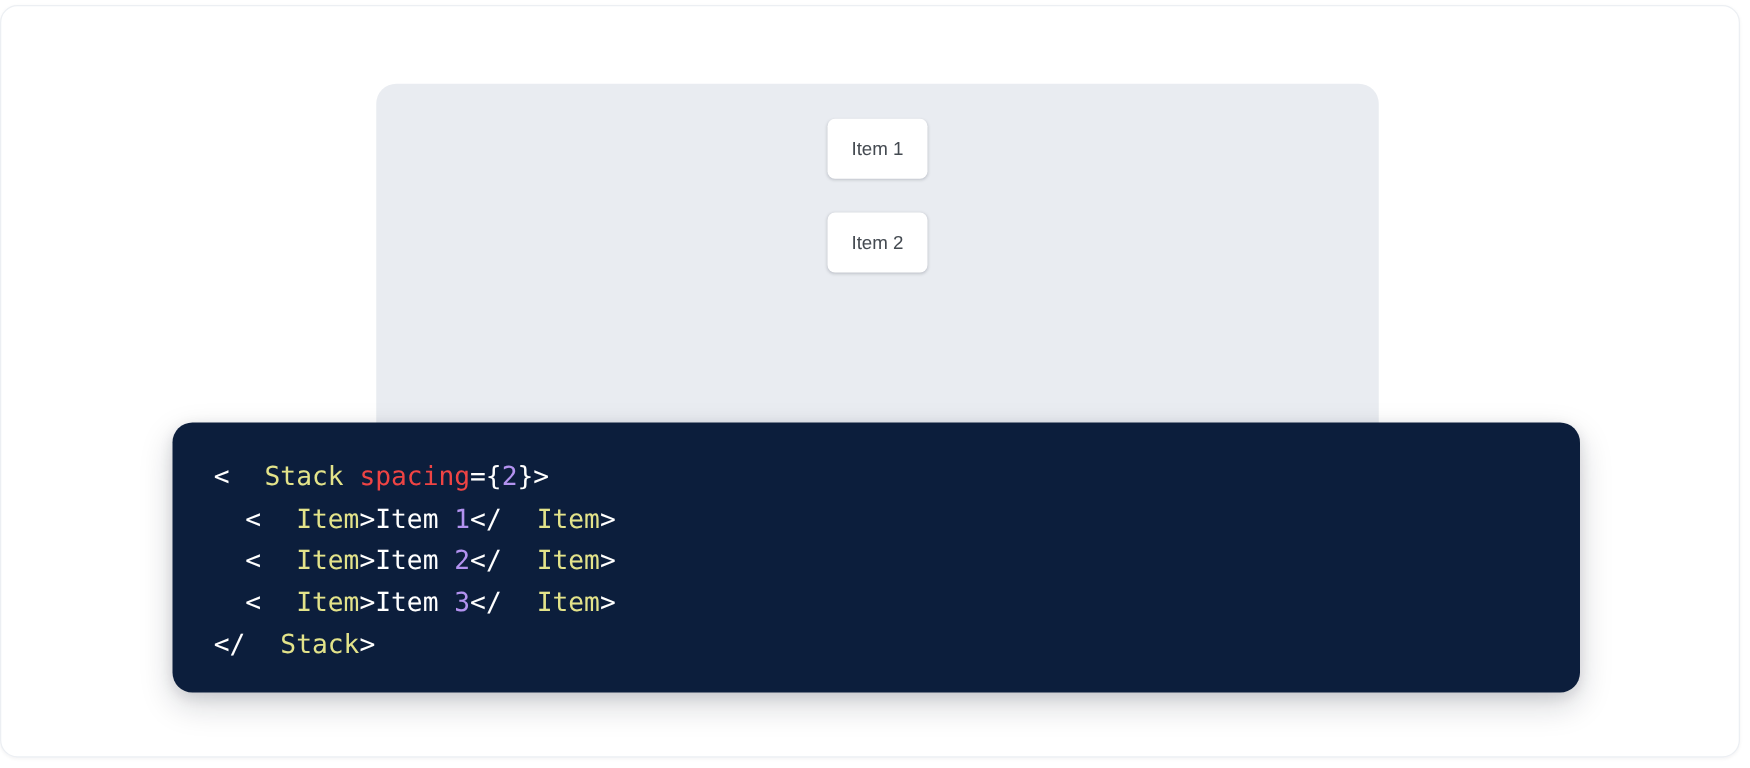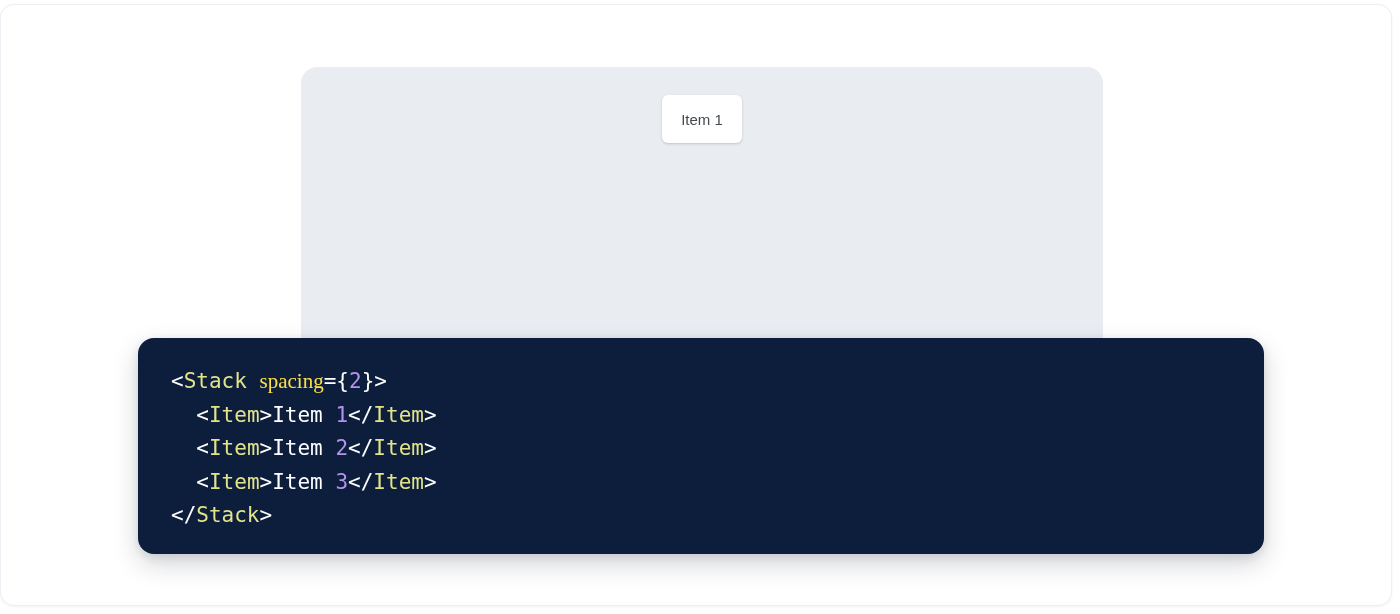--- a/index.html
+++ b/index.html
@@ -83,33 +83,34 @@
   .code-pre {
     margin: 0;
     font-family: "DejaVu Sans Mono", "Liberation Mono", monospace;
     font-size: 21px;
     line-height: 33.6px;
     white-space: pre;
     color: #ffffff;
   }
 
   .tok-punct  { color: #ffffff; }
-  .tok-tag    { color: #e3e38a; }
-  .tok-attr   { color: #fde047; font-family: Liberation Serif, serif; }
+  .tok-tag    { color: #e3e38a; margin-left: 28px; }
+  .tok-attr   { color: #ef4444; }
   .tok-num    { color: #b392f0; }
   .tok-text   { color: #ffffff; }
 </style>
 </head>
 <body>
 
 <div class="page-card">
 
   <div class="preview-panel">
     <div class="stack">
       <div class="stack-item">Item 1</div>
+      <div class="stack-item">Item 2</div>
     </div>
   </div>
 
   <div class="code-block">
     <pre class="code-pre" id="code-pre"><span><span class="tok-punct">&lt;</span><span class="tok-tag">Stack</span><span class="tok-text"> </span><span class="tok-attr">spacing</span><span class="tok-punct">={</span><span class="tok-num">2</span><span class="tok-punct">}&gt;</span></span>
 <span>  <span class="tok-punct">&lt;</span><span class="tok-tag">Item</span><span class="tok-punct">&gt;</span><span class="tok-text">Item </span><span class="tok-num">1</span><span class="tok-punct">&lt;/</span><span class="tok-tag">Item</span><span class="tok-punct">&gt;</span></span>
 <span>  <span class="tok-punct">&lt;</span><span class="tok-tag">Item</span><span class="tok-punct">&gt;</span><span class="tok-text">Item </span><span class="tok-num">2</span><span class="tok-punct">&lt;/</span><span class="tok-tag">Item</span><span class="tok-punct">&gt;</span></span>
 <span>  <span class="tok-punct">&lt;</span><span class="tok-tag">Item</span><span class="tok-punct">&gt;</span><span class="tok-text">Item </span><span class="tok-num">3</span><span class="tok-punct">&lt;/</span><span class="tok-tag">Item</span><span class="tok-punct">&gt;</span></span>
 <span><span class="tok-punct">&lt;/</span><span class="tok-tag">Stack</span><span class="tok-punct">&gt;</span></span></pre>
   </div>

